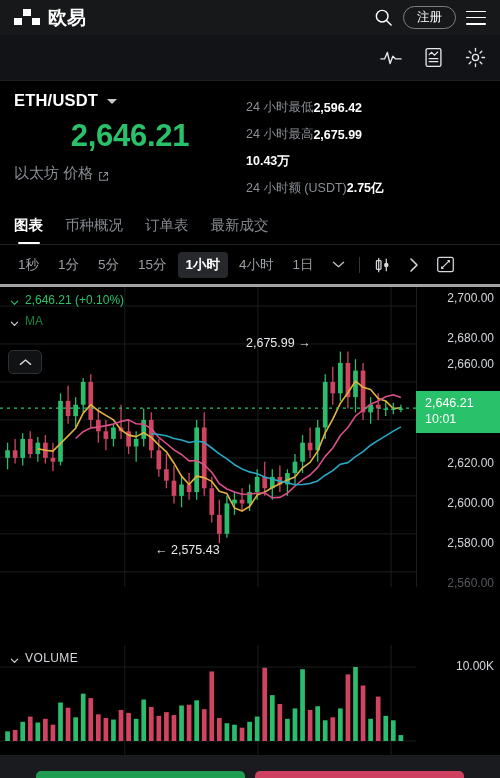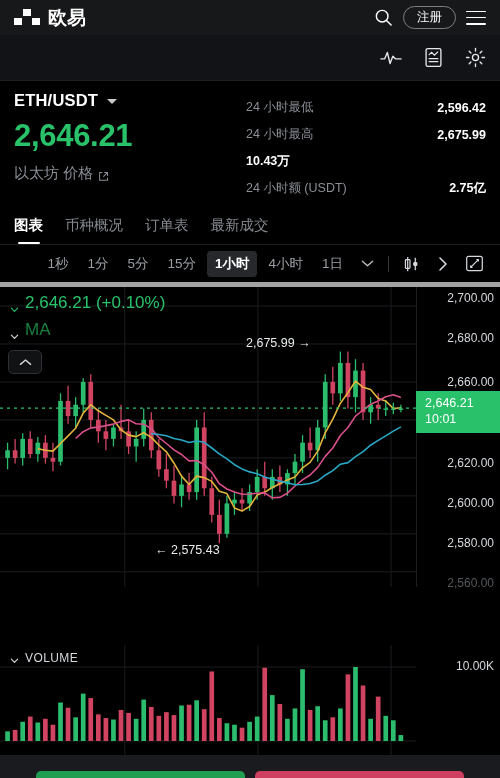--- a/index.html
+++ b/index.html
@@ -37,63 +37,63 @@
   .subbar {
     height: 46px; background: #121316; display: flex; align-items: center;
     justify-content: flex-end; padding: 0 14px; gap: 22px; flex: 0 0 46px;
     border-bottom: 1px solid #1d1f23;
   }
 
   
   .quote {
     display: flex; padding: 10px 14px 4px 14px; background: #000; flex: 0 0 auto;
   }
-  .quote-left { width: 232px; flex: 0 0 232px; }
+  .quote-left { width: 232px; flex: 0 0 232px; text-align: center; }
   .pair-row { display: flex; align-items: center; gap: 9px; }
   .pair-name { color: #fff; font-size: 16.5px; font-weight: 700; letter-spacing: .2px; }
   .chev { width: 0; height: 0; border-left: 5px solid transparent; border-right: 5px solid transparent; border-top: 5px solid #c8cacd; margin-top: 2px; }
   .last-price { color: #29c26a; font-size: 31px; font-weight: 700; line-height: 1.22; margin-top: 7px; letter-spacing: -0.3px; }
   .fiat-row { display: flex; align-items: baseline; gap: 8px; margin-top: 1px; }
   .fiat { color: #e4e6e9; font-size: 14px; }
   .chg { color: #29c26a; font-size: 13.5px; }
   .subtitle-row { display: flex; align-items: center; gap: 5px; margin-top: 9px; }
   .subtitle { color: #8b8f96; font-size: 15px; }
   .ext-icon { width: 11px; height: 11px; position: relative; }
 
   .quote-right { flex: 1; padding-top: 3px; }
-  .stat-row { display: flex; justify-content: space-between; align-items: center; height: 27px; }
+  .stat-row { display: flex; justify-content: flex-start; align-items: center; height: 27px; }
   .stat-label { color: #8b8f96; font-size: 12.5px; }
   .stat-value { color: #fff; font-size: 12.5px; font-weight: 700; }
 
   
   .tabs { display: flex; gap: 22px; padding: 10px 14px 0 14px; border-bottom: 1px solid #1d1f23; flex: 0 0 auto; }
   .tab { color: #85898f; font-size: 14.5px; padding-bottom: 9px; position: relative; cursor: pointer; }
   .tab.active { color: #fff; font-weight: 700; }
   .tab.active::after { content: ""; position: absolute; left: 50%; transform: translateX(-50%); bottom: 0; width: 22px; height: 2.5px; background: #fff; border-radius: 2px; }
 
   
-  .tfbar { display: flex; align-items: center; height: 42px; padding: 0 10px; gap: 3px; flex: 0 0 42px; border-bottom: 5px solid #a3a3a3; justify-content: flex-end; }
+  .tfbar { display: flex; align-items: center; height: 42px; padding: 0 10px; gap: 3px; flex: 0 0 42px; border-bottom: 3px solid #a3a3a3; }
   .tf { color: #9a9ea4; font-size: 13.5px; padding: 4px 8px; border-radius: 4px; cursor: pointer; white-space: nowrap; }
   .tf.active { color: #fff; background: #26282c; font-weight: 700; }
   .tf-caret { padding: 0 7px; cursor: pointer; display: flex; align-items: center; }
   .vdiv { width: 1px; height: 16px; background: #33363b; margin: 0 4px; }
   .tf-icon { padding: 0 6px; cursor: pointer; display: flex; align-items: center; color: #d5d8dc; }
 
   
   .chart-area { position: relative; flex: 1; background: #000; overflow: hidden; }
   .axis-col { position: absolute; right: 0; top: 0; bottom: 0; width: 84px; border-left: 1px solid #1b1d20; }
   .svg-plot { position: absolute; left: 0; top: 0; }
 
   .axis-label { position: absolute; right: 6px; color: #d5d8dc; font-size: 12px; white-space: nowrap; }
   .price-badge {
     position: absolute; right: 0; background: #29c26a; color: #fff;
     font-size: 12.5px; line-height: 1.25; padding: 5px 7px 6px 9px; width: 84px;
     font-weight: 400;
   }
-  .legend { position: absolute; left: 10px; top: 6px; font-size: 17px; }
+  .legend { position: absolute; left: 10px; top: 6px; font-size: 12px; }
   .legend-row { display: flex; align-items: center; gap: 6px; margin-bottom: 7px; }
   .legend-green { color: #29c26a; }
   .legend-white { color: #15803d; }
   .mini-chev { width: 9px; height: 9px; position: relative; flex: 0 0 9px; }
   .collapse-btn {
     position: absolute; left: 8px; top: 63px; width: 34px; height: 24px;
     border: 1px solid #2d3035; border-radius: 5px; background: #111214;
     display: flex; align-items: center; justify-content: center; cursor: pointer;
   }
   .annot { position: absolute; color: #e8eaec; font-size: 12.5px; white-space: nowrap; }
@@ -375,21 +375,21 @@
         <rect x="398.528" y="121.51898734177217" width="4.689454545454545" height="1.4" fill="#2bbd6d"></rect>
         <polyline points="37.8,161.8 45.4,163.3 52.9,164.1 60.5,156.5 68.1,148.9 75.6,141.3 83.2,126.1 90.8,117.7 98.3,123.8 105.9,128.4 113.5,132.9 121.0,142.8 128.6,148.1 136.1,149.6 143.7,145.8 151.3,150.4 158.8,158.0 166.4,164.8 174.0,176.2 181.5,189.1 189.1,197.5 196.7,189.1 204.2,190.6 211.8,194.4 219.3,204.3 226.9,206.6 234.5,221.0 242.0,224.1 249.6,219.5 257.2,208.1 264.7,205.1 272.3,200.5 279.9,196.7 287.4,192.9 295.0,189.9 302.5,180.8 310.1,175.4 317.7,164.1 325.2,145.8 332.8,132.2 340.4,116.2 347.9,105.6 355.5,94.2 363.1,100.3 370.6,102.5 378.2,111.6 385.7,113.9 393.3,121.5 400.9,120.8" fill="none" stroke="#e3b43c" stroke-width="1.6" stroke-linejoin="round"></polyline>
         <polyline points="75.6,151.5 83.2,144.7 90.8,140.9 98.3,140.1 105.9,138.6 113.5,137.1 121.0,134.4 128.6,132.9 136.1,136.7 143.7,137.1 151.3,141.6 158.8,150.4 166.4,156.5 174.0,162.9 181.5,167.5 189.1,173.9 196.7,173.5 204.2,177.7 211.8,185.3 219.3,196.7 226.9,202.0 234.5,205.1 242.0,207.3 249.6,207.0 257.2,206.2 264.7,205.8 272.3,210.8 279.9,210.4 287.4,206.2 295.0,199.0 302.5,192.9 310.1,188.0 317.7,180.4 325.2,169.4 332.8,161.0 340.4,148.5 347.9,140.5 355.5,129.1 363.1,123.0 370.6,117.3 378.2,113.9 385.7,109.7 393.3,107.8 400.9,110.5" fill="none" stroke="#d94f8a" stroke-width="1.6" stroke-linejoin="round"></polyline>
         <polyline points="151.3,146.6 158.8,147.5 166.4,148.7 174.0,151.5 181.5,153.0 189.1,155.5 196.7,154.0 204.2,155.3 211.8,161.0 219.3,166.9 226.9,171.8 234.5,177.7 242.0,181.9 249.6,184.9 257.2,186.8 264.7,189.9 272.3,192.2 279.9,194.1 287.4,195.8 295.0,197.8 302.5,197.5 310.1,196.5 317.7,193.9 325.2,188.2 332.8,183.6 340.4,177.2 347.9,175.6 355.5,169.7 363.1,164.6 370.6,158.2 378.2,153.4 385.7,148.9 393.3,144.1 400.9,139.9" fill="none" stroke="#2aa7c4" stroke-width="1.6" stroke-linejoin="round"></polyline>
         <line x1="0" y1="121.12025316455691" x2="416" y2="121.12025316455691" stroke="#29c26a" stroke-width="1.4" stroke-dasharray="3 4"></line>
       </svg>
 
     <div class="axis-col" style="height:300px;bottom:auto;">
       <div class="axis-label" style="top:4px;">2,700.00</div>
       <div class="axis-label" style="top:44px;">2,680.00</div>
-      <div class="axis-label" style="top:70px;margin-top:18px;">2,660.00</div>
+      <div class="axis-label" style="top:70px;">2,660.00</div>
       <div class="price-badge" style="top:104px;">
         <div>2,646.21</div>
         <div>10:01</div>
       </div>
       <div class="axis-label" style="top:169px;">2,620.00</div>
       <div class="axis-label" style="top:209px;">2,600.00</div>
       <div class="axis-label" style="top:249px;">2,580.00</div>
       <div class="axis-label" style="top:289px;color:#55585c;">2,560.00</div>
     </div>
 

